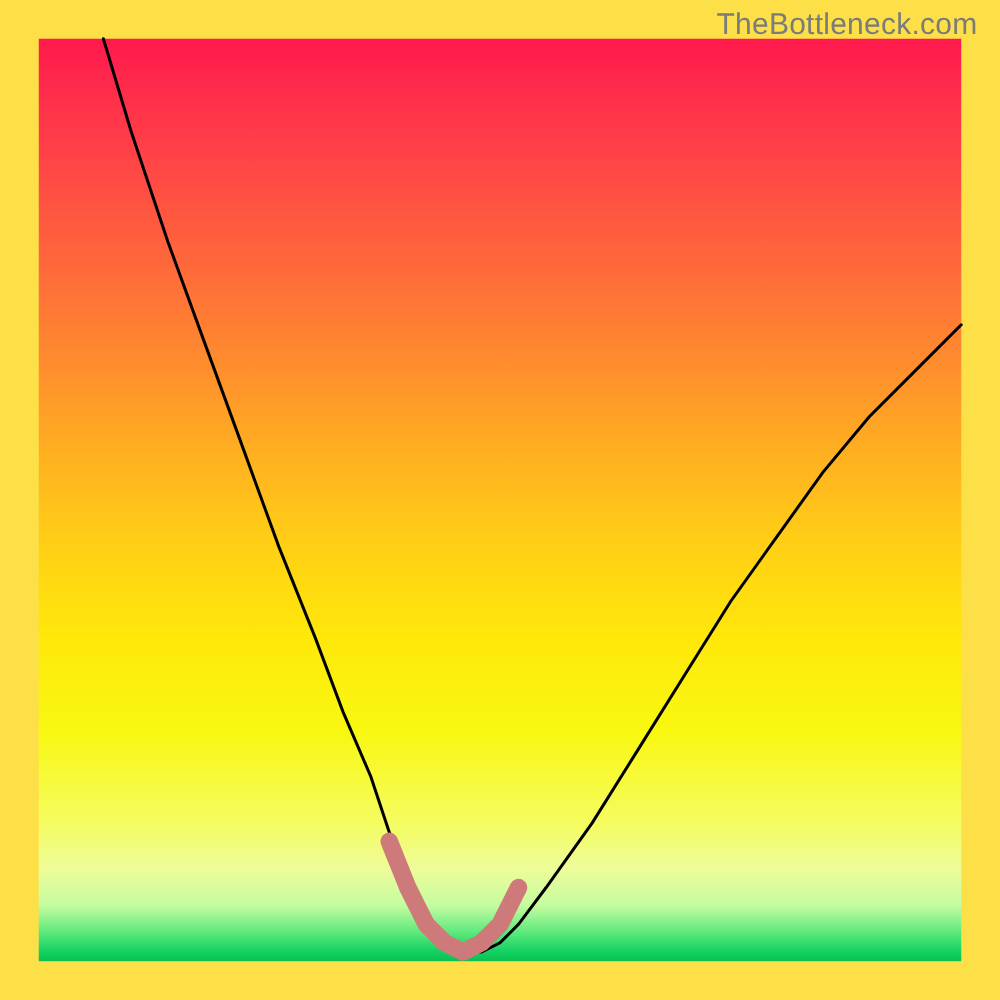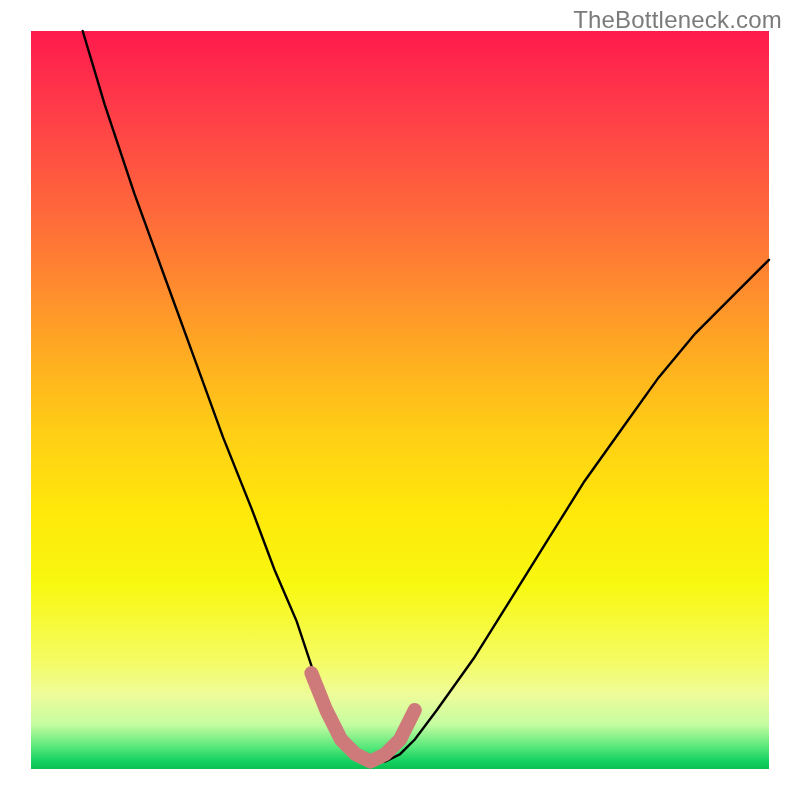--- a/index.html
+++ b/index.html
@@ -7,21 +7,21 @@
     padding: 0;
     width: 800px;
     height: 800px;
     background: #000;
     overflow: hidden;
     font-family: Arial, Helvetica, sans-serif;
   }
   .frame {
     position: absolute;
     inset: 0;
-    background: #ffffff;
+    background: #fde047;
     text-align: center;
   }
   .plot-area {
     position: absolute;
     left: 31px;
     top: 31px;
     width: 738px;
     height: 738px;
     background: linear-gradient(to bottom,
       #ff1a4d 0%,

